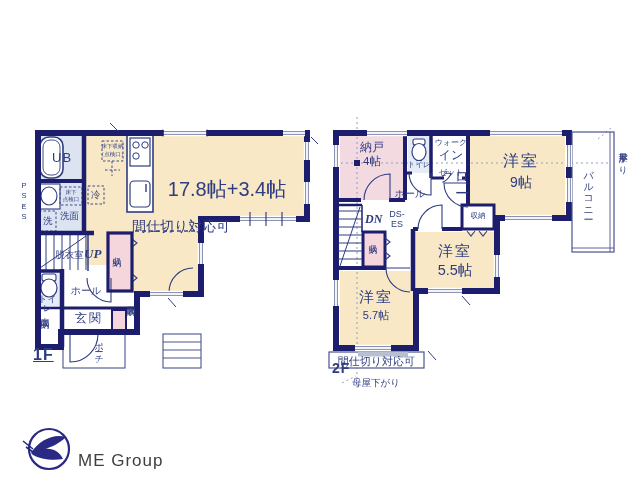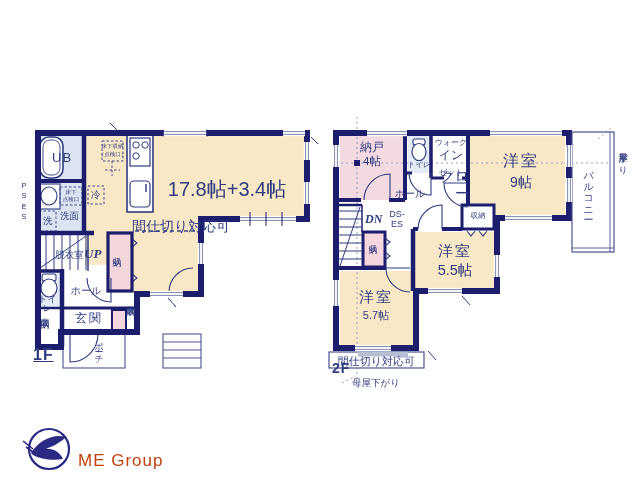--- a/index.html
+++ b/index.html
@@ -5,21 +5,21 @@
   html,body{margin:0;padding:0;background:#ffffff;}
   .canvas{position:relative;width:640px;height:480px;background:#fff;overflow:hidden;
           font-family:"Liberation Sans","DejaVu Sans",sans-serif;}
   .canvas svg{position:absolute;left:0;top:0;}
   .lbl{position:absolute;color:#2e3c80;line-height:1;white-space:nowrap;}
   .c{text-align:center;white-space:normal;}
   .v{writing-mode:vertical-rl;text-orientation:upright;letter-spacing:1px;white-space:nowrap;}
   .stairs-lbl{font-family:"Liberation Serif","DejaVu Serif",serif;font-style:italic;font-weight:bold;}
   .big{letter-spacing:3px;}
   .floor-tag{font-weight:600;letter-spacing:1px;}
-  .logo-text{position:absolute;color:#c2410c;letter-spacing:1px;}
+  .logo-text{position:absolute;color:#404040;letter-spacing:1px;}
 </style>
 </head>
 <body>
 
 <div class="canvas">
 
 <svg width="640" height="480" viewBox="0 0 640 480">
 
   <g>
     <rect x="85" y="133" width="222" height="86" fill="#f8e8c6"></rect>

